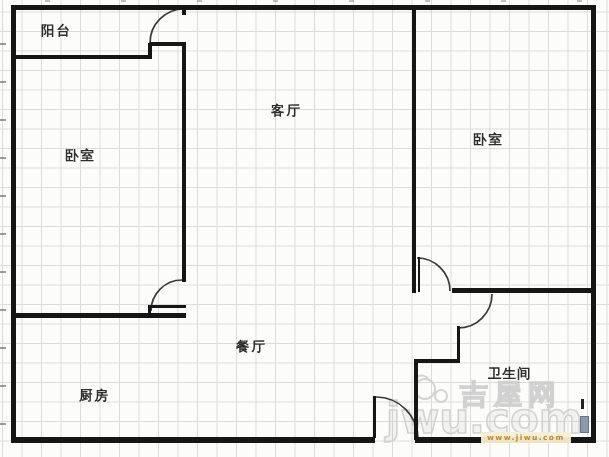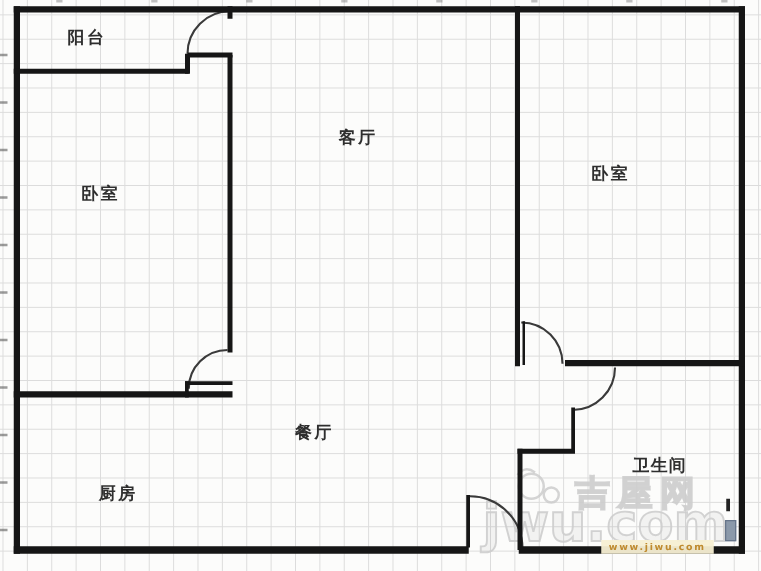--- a/index.html
+++ b/index.html
@@ -83,27 +83,27 @@
 
   <div class="wall" style="left:412px;top:5px;width:4px;height:288px"></div>
   <div class="wall" style="left:418px;top:257px;width:2px;height:35px"></div>
   <div class="wall" style="left:452px;top:288px;width:144px;height:5px"></div>
 
   <div class="wall" style="left:457px;top:326px;width:3px;height:36px"></div>
   <div class="wall" style="left:414px;top:359px;width:46px;height:4px"></div>
   <div class="wall" style="left:414px;top:359px;width:4px;height:81px"></div>
   <div class="wall" style="left:373px;top:396px;width:3px;height:42px"></div>
 
-  <div class="lbl" style="left:54px;top:22px">阳台</div>
+  <div class="lbl" style="left:41px;top:22px">阳台</div>
   <div class="lbl" style="left:65px;top:147px">卧室</div>
   <div class="lbl" style="left:271px;top:102px">客厅</div>
   <div class="lbl" style="left:473px;top:131px">卧室</div>
   <div class="lbl" style="left:236px;top:338px">餐厅</div>
   <div class="lbl" style="left:79px;top:387px">厨房</div>
-  <div class="lbl" style="left:506px;top:365px;letter-spacing:1px">卫生间</div>
+  <div class="lbl" style="left:488px;top:365px;letter-spacing:1px">卫生间</div>
 
   <div class="fixture-tick"></div>
   <div class="fixture-window"></div>
 
   <div class="wm-url">www.jiwu.com</div>
 
   <div id="edge-dashes">
       <div class="dash-left" style="top: 43px;"></div>
       <div class="dash-left" style="top: 81px;"></div>
       <div class="dash-left" style="top: 119px;"></div>

